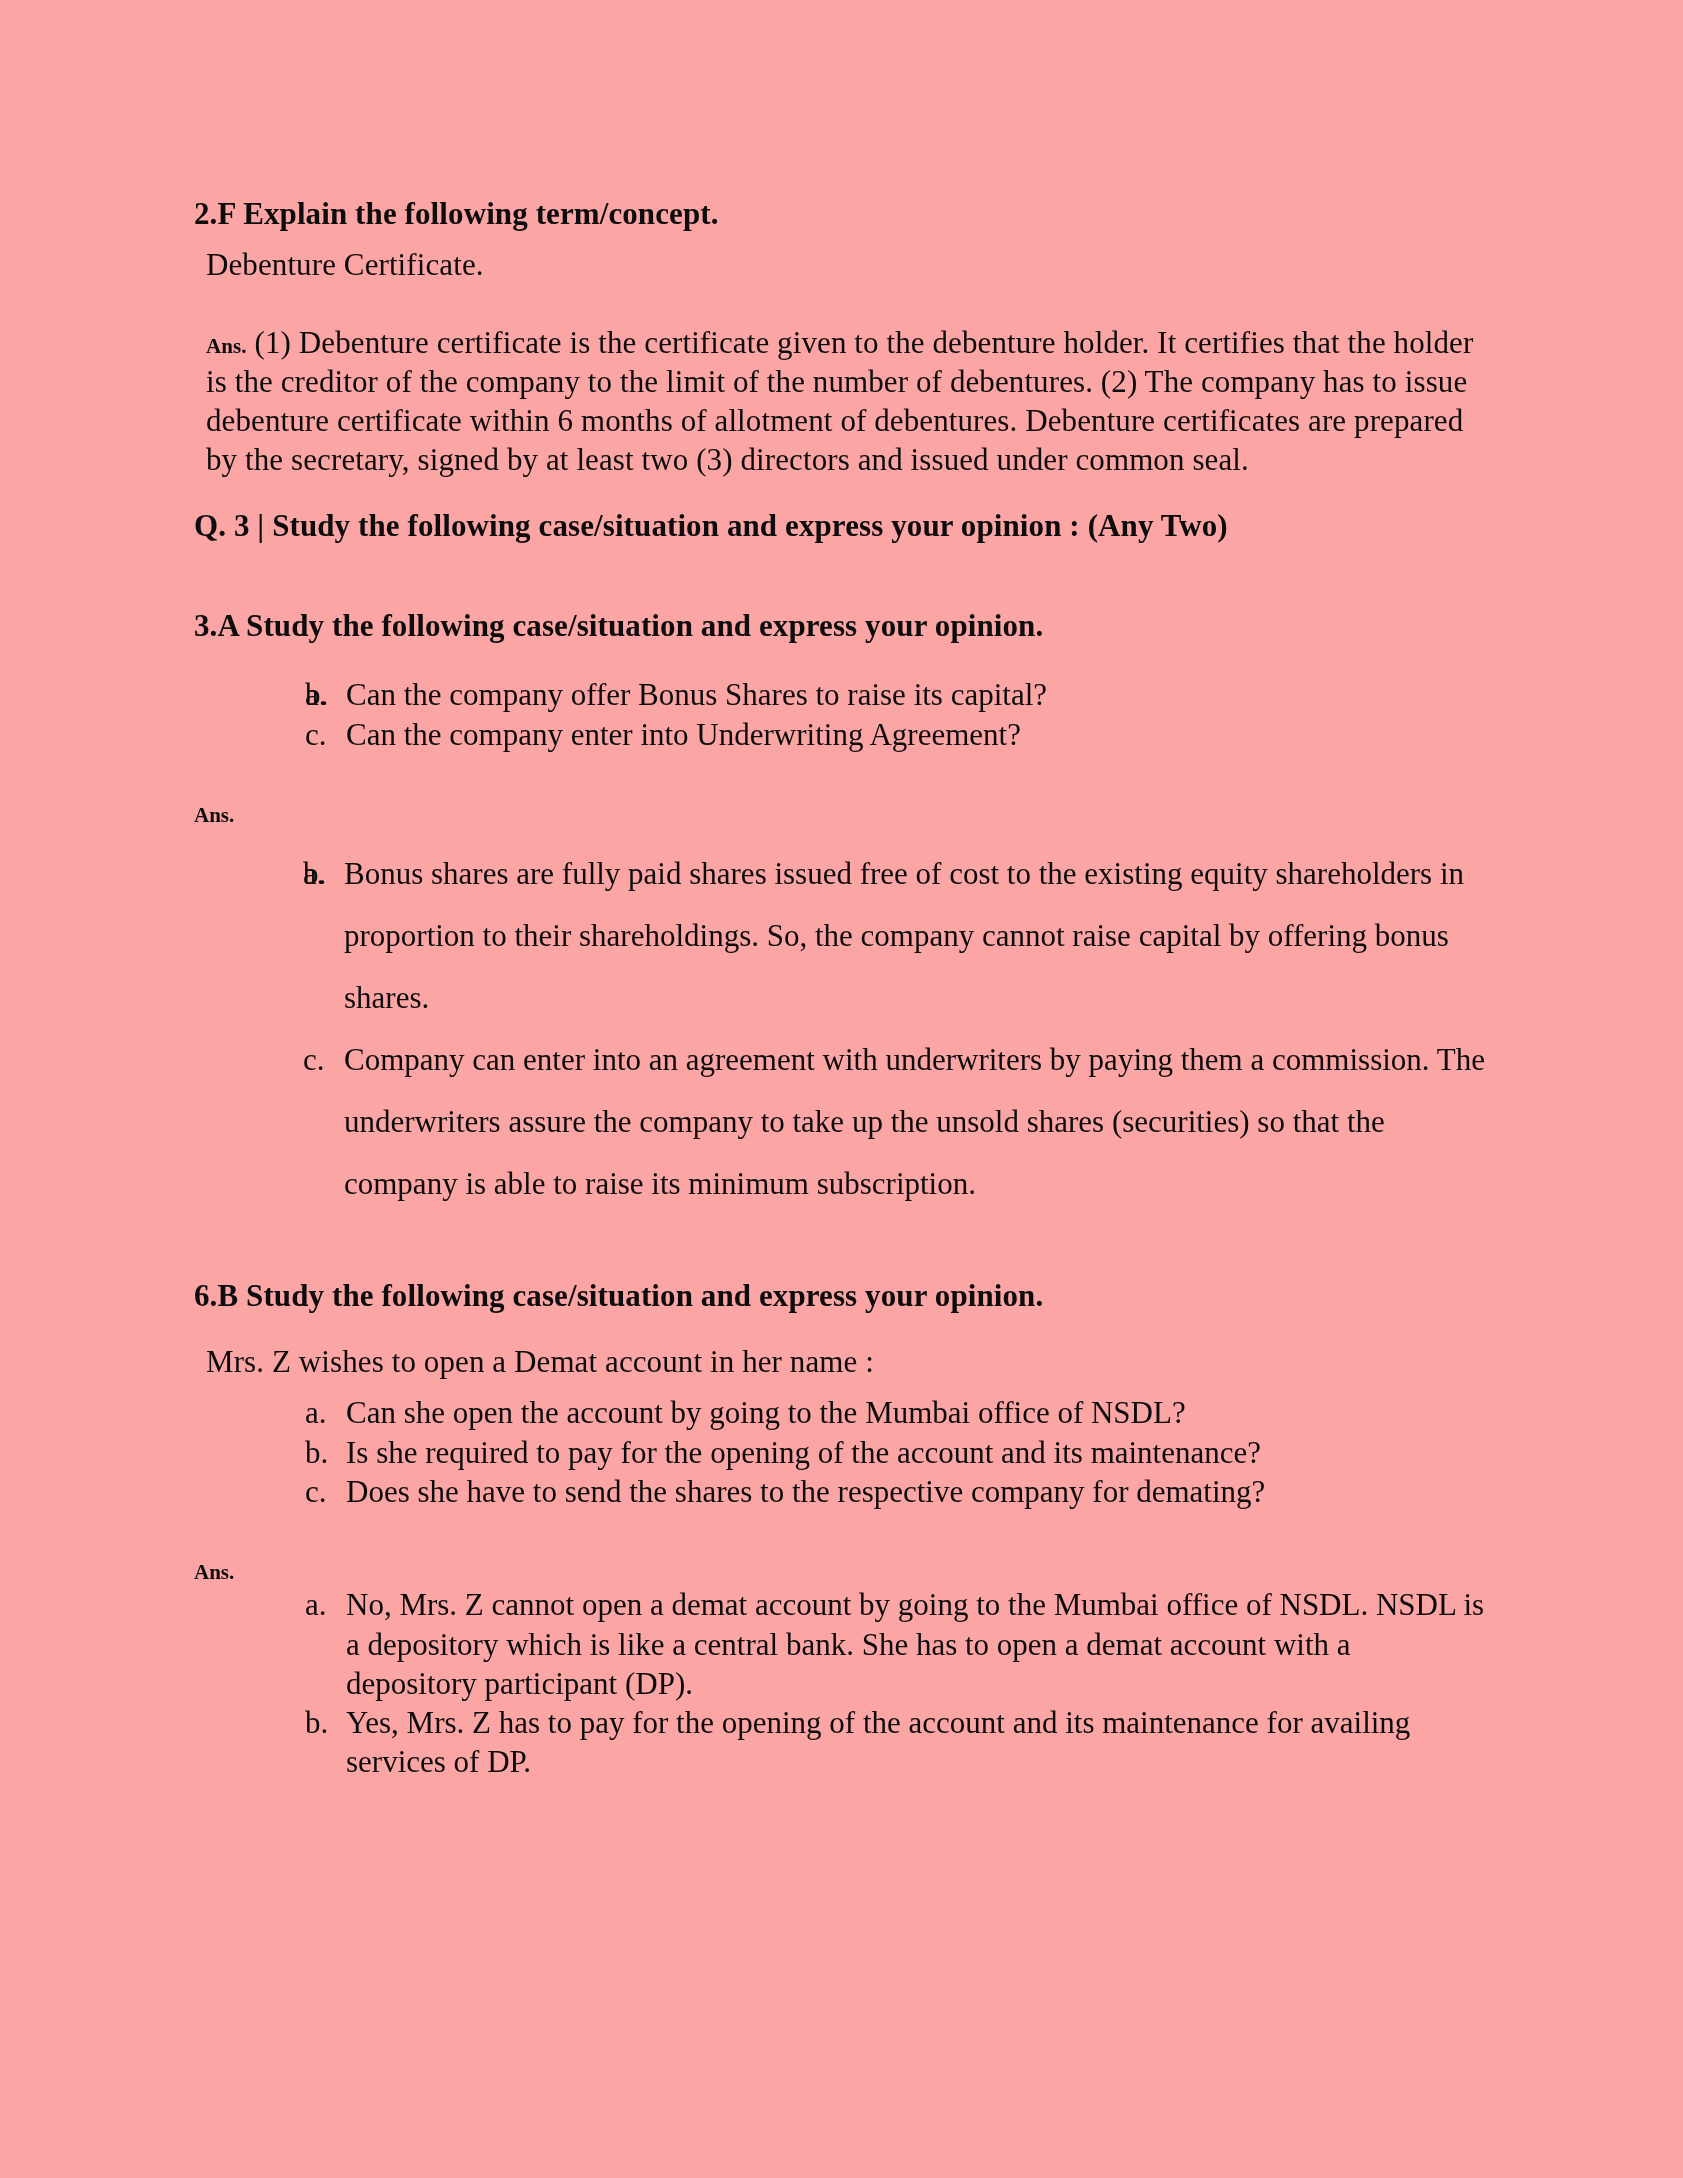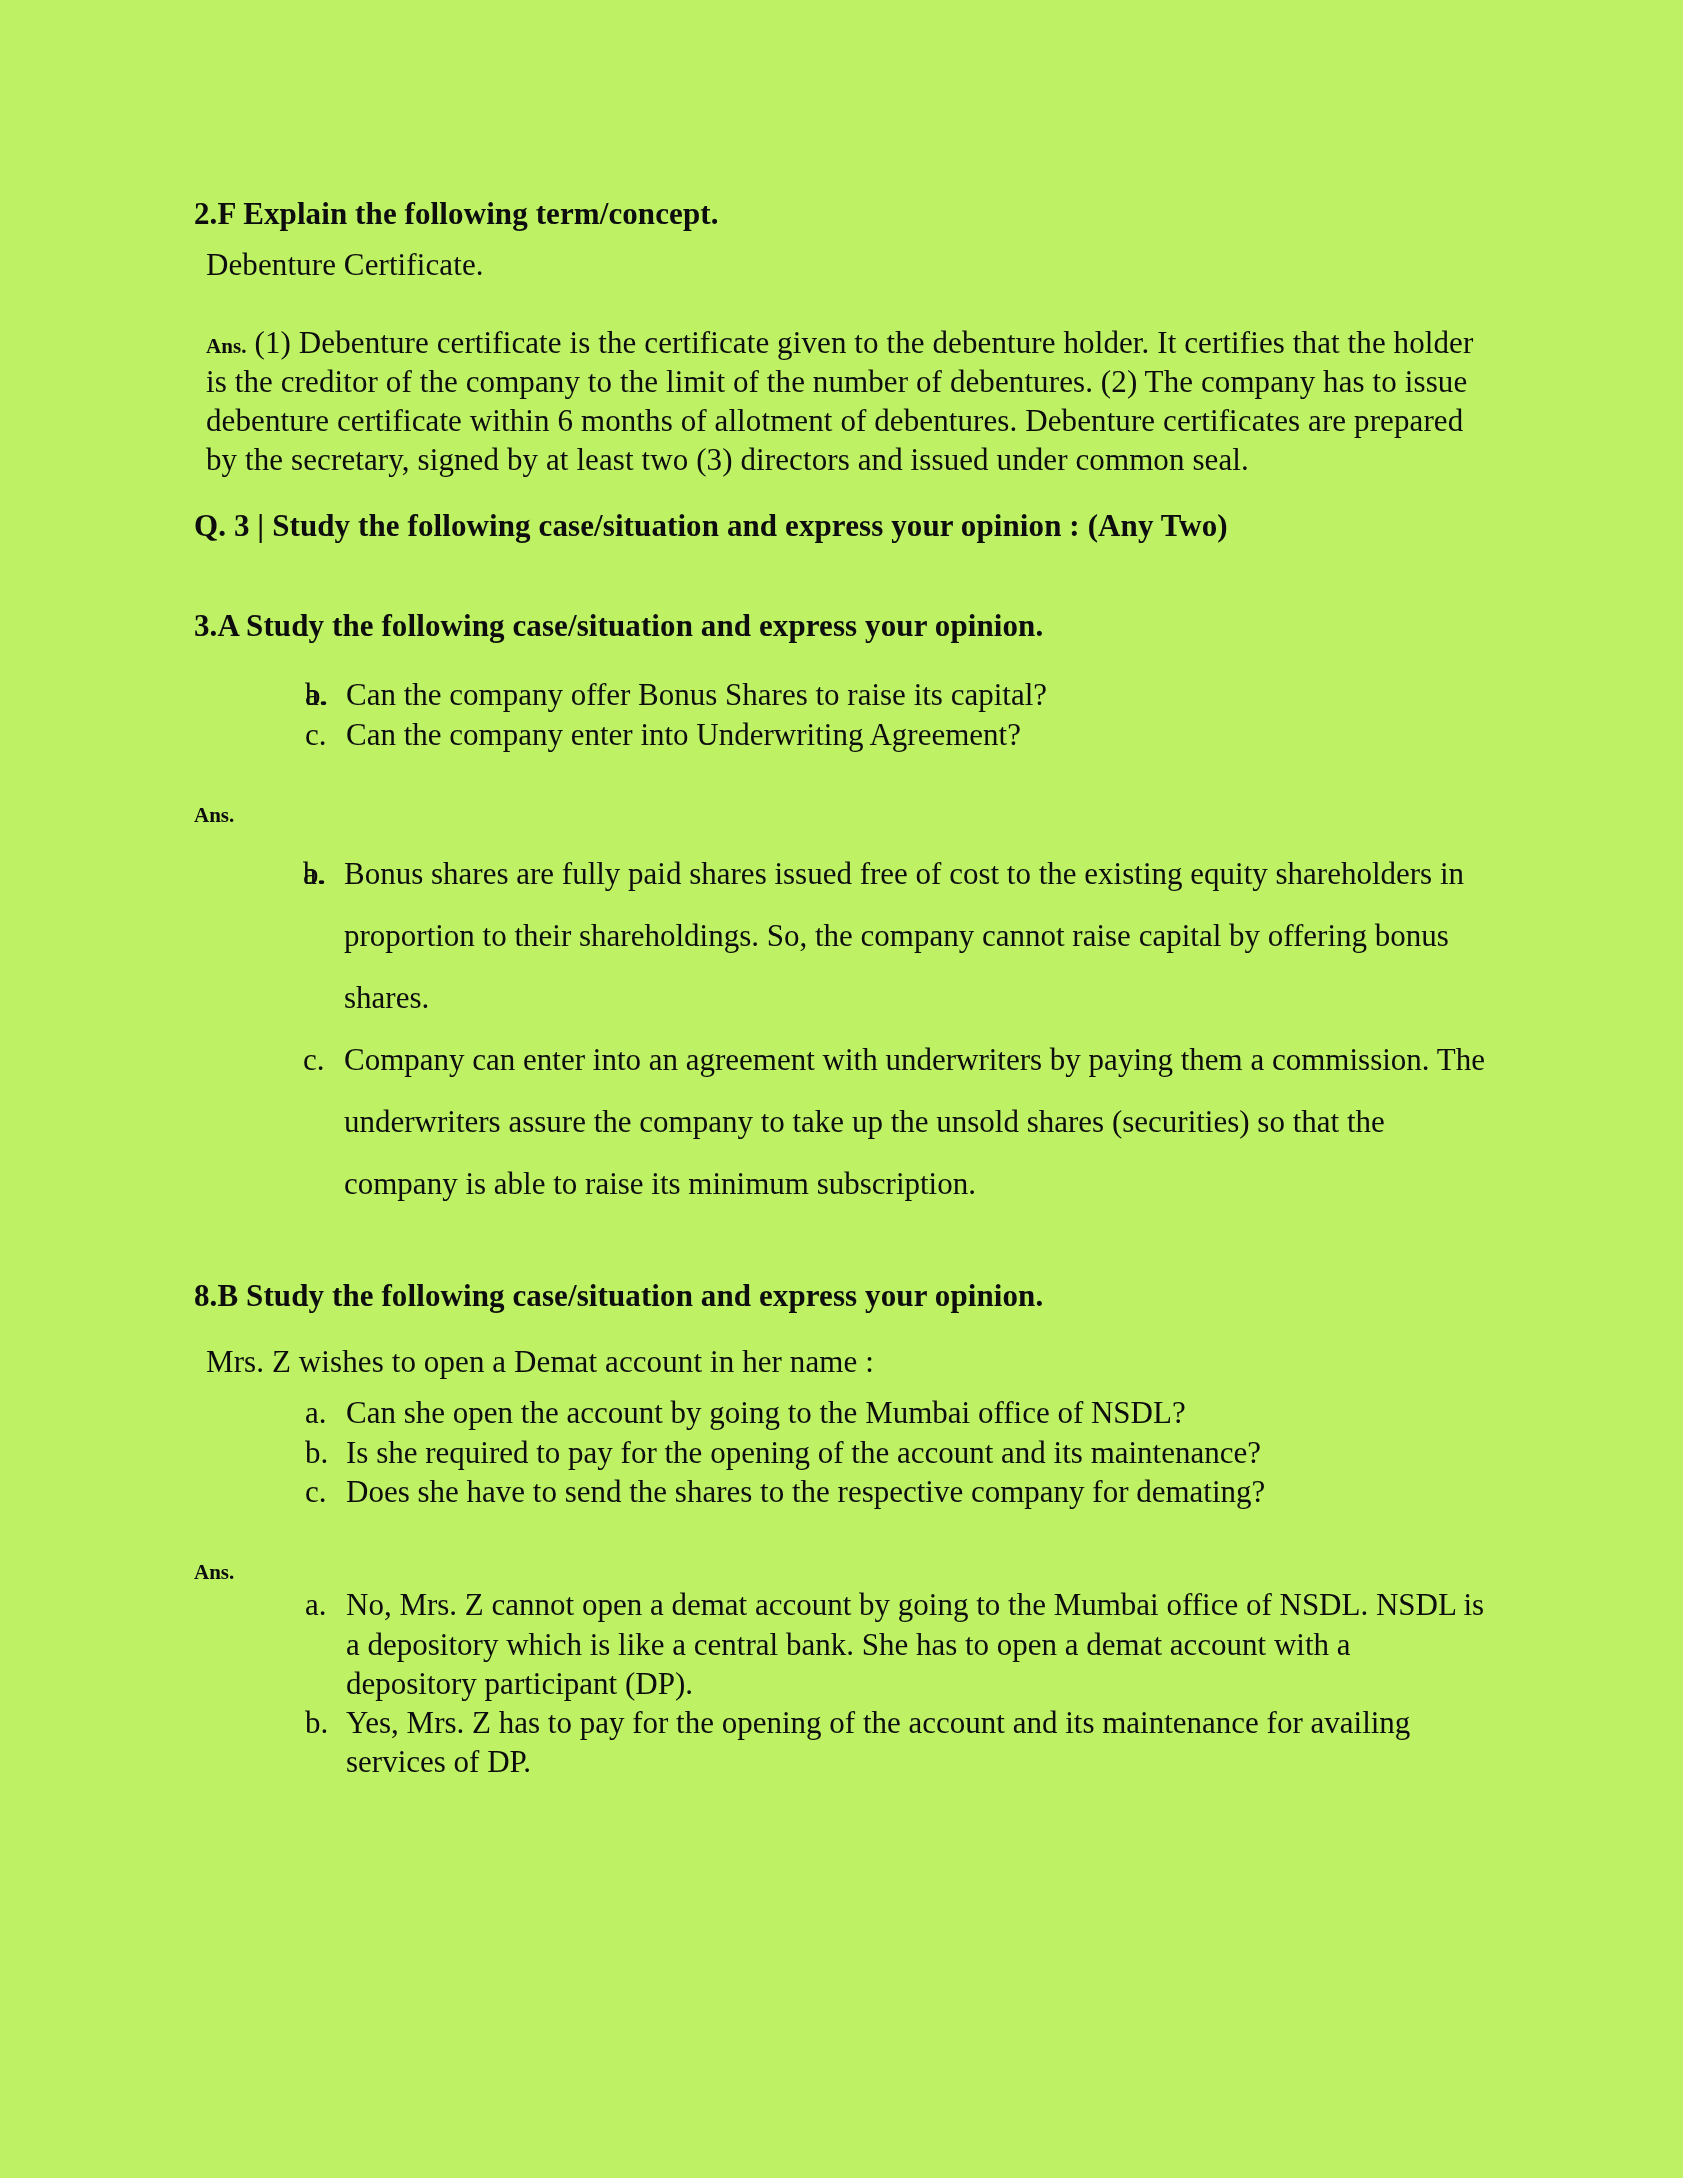--- a/index.html
+++ b/index.html
@@ -12,21 +12,21 @@
     width: 1683px;
     height: 2178px;
     font-family: "Liberation Serif", "DejaVu Serif", serif;
     color: #0d0d0d;
     -webkit-font-smoothing: antialiased;
   }
   .page {
     position: relative;
     width: 1683px;
     height: 2178px;
-    background: #bef264;
+    background: #fca5a5;
     box-sizing: border-box;
     padding: 194px 194px 0 194px;
     overflow: hidden;
   }
   .content {
     width: 1295px;
   }
 
   
   .h-bold {
@@ -140,21 +140,21 @@
         <span class="li-body">Bonus shares are fully paid shares issued free of cost to the existing equity shareholders in proportion to their shareholdings. So, the company cannot raise capital by offering bonus shares.</span>
       </li>
       <li>
         <span class="marker">c.</span>
         <span class="li-body">Company can enter into an agreement with underwriters by paying them a commission. The underwriters assure the company to take up the unsold shares (securities) so that the company is able to raise its minimum subscription.</span>
       </li>
     </ol>
 
     <div class="spacer-xl"></div>
 
-    <p class="h-bold">8.B Study the following case/situation and express your opinion.</p>
+    <p class="h-bold">6.B Study the following case/situation and express your opinion.</p>
 
     <div class="spacer-sm"></div>
 
     <p class="para">Mrs. Z wishes to open a Demat account in her name :</p>
 
     <ol class="alpha">
       <li>
         <span class="marker">a.</span>
         <span class="li-body">Can she open the account by going to the Mumbai office of NSDL?</span>
       </li>

